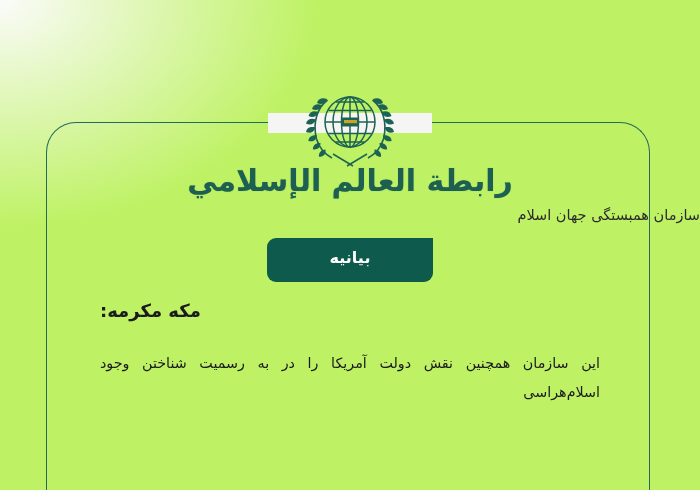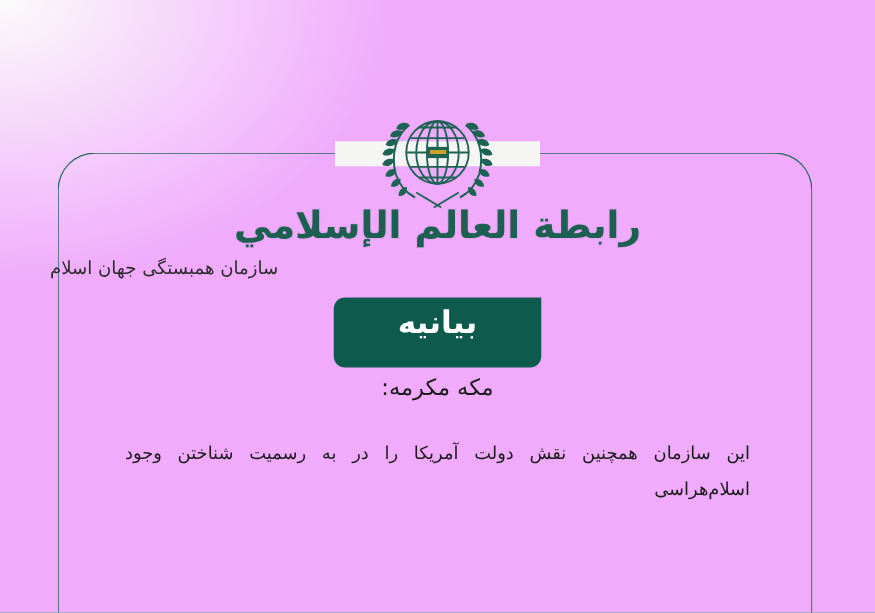--- a/index.html
+++ b/index.html
@@ -12,21 +12,21 @@
     overflow: hidden;
     background: #f5f5f4;
     font-family: "DejaVu Sans", "Liberation Sans", sans-serif;
     position: relative;
   }
 
   
   .stage {
     position: absolute;
     inset: 0;
-    background: #f0abfc;
+    background: #bef264;
   }
 
   
   .sheen {
     position: absolute;
     left: 0; top: 0;
     width: 320px; height: 230px;
     background: radial-gradient(ellipse at 0% 0%, #fbfbfa 0%, rgba(251,251,250,0) 70%);
     pointer-events: none;
   }
@@ -82,65 +82,65 @@
     direction: rtl;
     white-space: nowrap;
     text-shadow: 0 0 1px rgba(29,95,81,.35);
   }
 
   
   .sub-wordmark {
     position: absolute;
     left: 0; right: 0;
     top: 207px;
-    text-align: left;
+    text-align: right;
     color: #2b2b2b;
     font-size: 14.5px;
     font-weight: 400;
     direction: rtl;
     white-space: nowrap;
     padding-left: 40px;
   }
 
   
   .badge-wrap {
     position: absolute;
     left: 0; right: 0;
     top: 238px;
     display: flex;
     justify-content: center;
   }
   .badge {
     background: #0e5a4d;
     color: #ffffff;
-    font-size: 25px;
+    font-size: 16px;
     font-weight: 700;
     direction: rtl;
     width: 166px;
-    height: 56px;
+    height: 44px;
     line-height: 40px;
     text-align: center;
     border-radius: 9px 0 9px 9px;
     letter-spacing: .5px;
   }
 
   
   .content {
     position: absolute;
     right: 100px;
     left: 100px;
     top: 300px;
     direction: rtl;
     text-align: justify;
     color: #1b1b1b;
   }
   .dateline {
     font-size: 18px;
-    font-weight: 400;
-    text-align: center;
+    font-weight: 700;
+    text-align: left;
     margin: 0 0 28px 0;
     letter-spacing: .2px;
   }
   .para {
     font-size: 14.3px;
     line-height: 2.0;
     margin: 0 0 18px 0;
     text-align: justify;
     text-align-last: right;
     word-spacing: 1px;

